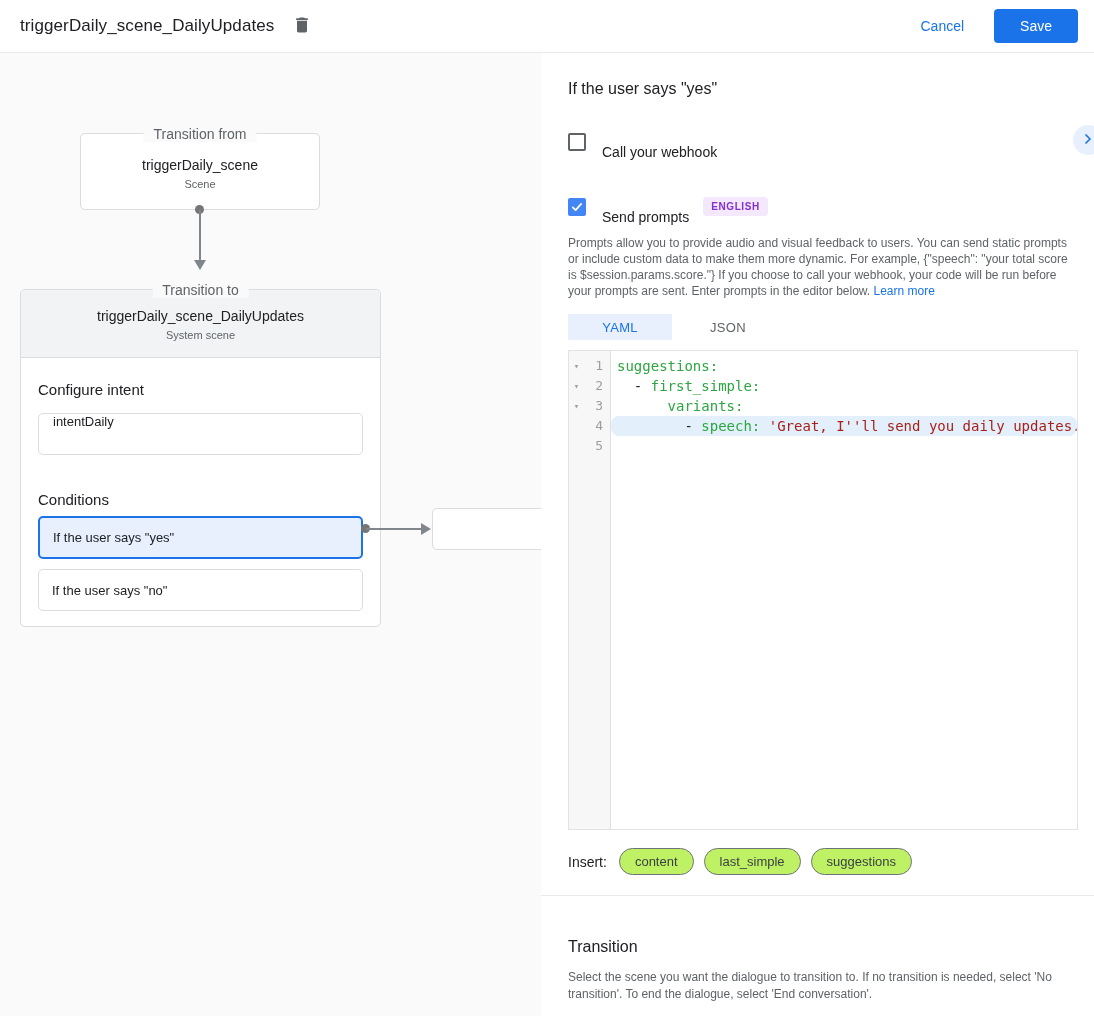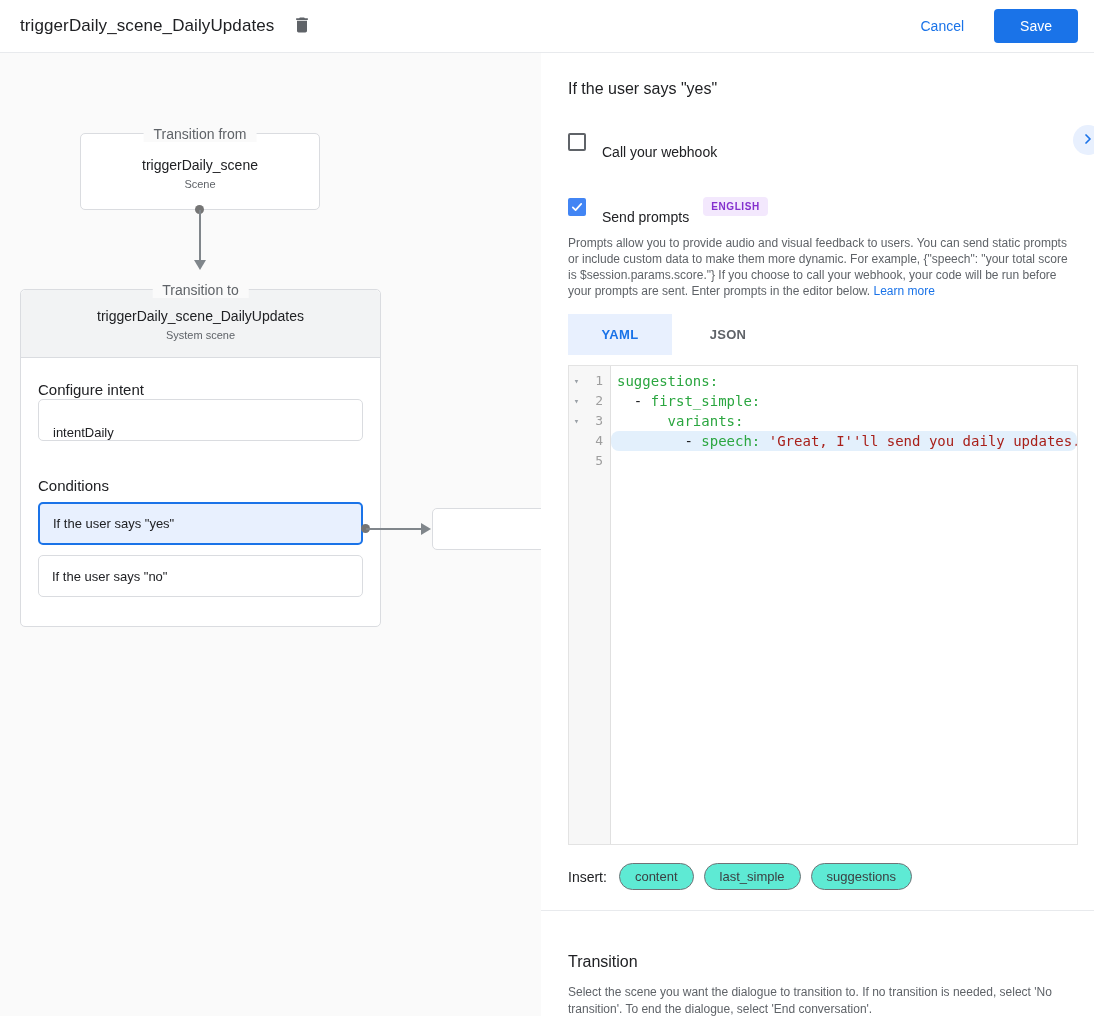--- a/index.html
+++ b/index.html
@@ -31,22 +31,22 @@
   .node-title { font-size:14px; margin-top:23px; }
   .node-sub { font-size:11px; color:#5f6368; margin-top:5px; }
 
   .to-box { left:20px; top:236px; width:361px; height:338px; }
   .to-header { background:#f2f3f4; border-bottom:1px solid #dadce0; border-radius:5px 5px 0 0;
     height:68px; text-align:center; padding-top:18px; }
   .to-body { padding:0 17px; }
   .section-label { font-size:15px; color:#202124; }
   .lbl-intent { margin-top:23px; }
   .lbl-cond { margin-top:36px; }
-  .field-box { margin-top:1px; height:42px; border:1px solid #dadce0; border-radius:5px;
-    background:#fff; display:flex; align-items:flex-end; padding-left:14px; font-size:13px; cursor:pointer; }
+  .field-box { margin-top:15px; height:42px; border:1px solid #dadce0; border-radius:5px;
+    background:#fff; display:flex; align-items:flex-start; padding-left:14px; font-size:13px; cursor:pointer; }
   .condition { margin-top:10px; height:42px; border:1px solid #dadce0; border-radius:5px;
     background:#fff; display:flex; align-items:center; padding-left:13px; font-size:13px; cursor:pointer; }
   .condition.selected { margin-top:8px; height:43px; border:2px solid var(--accent-blue,#1a73e8);
     background:var(--selection-blue-bg,#e8f0fe); }
 
   .dot { position:absolute; width:9px; height:9px; border-radius:50%; background:#757575; }
   .vline { position:absolute; width:2px; background:#80868b; }
   .hline { position:absolute; height:2px; background:#80868b; }
   .arrow-down { position:absolute; width:0; height:0;
     border-left:6px solid transparent; border-right:6px solid transparent; border-top:10px solid #80868b; }
@@ -65,22 +65,22 @@
   .checkbox { width:18px; height:18px; border:2px solid #5f6368; border-radius:2px;
     background:#fff; margin-right:16px; flex:none; display:flex; align-items:center; justify-content:center; }
   .checkbox.checked { border-color:#4285f4; background:#4285f4; }
   .check-label { font-size:14px; font-weight:500;margin-top:21px; }
   .badge { margin-left:14px; background:var(--badge-purple-bg,#f3e8fd); color:var(--badge-purple-text,#8430ce);
     font-size:10px; font-weight:700; letter-spacing:.6px; padding:4px 8px; border-radius:4px; }
   .desc { margin-top:10px; font-size:12px; line-height:16px; color:#5f6368; width:510px; }
   .desc a { color:var(--accent-blue,#1a73e8); text-decoration:none; cursor:pointer; }
 
   .tabs { margin-top:15px; display:flex; }
-  .tab { height:41px; display:flex; align-items:center; justify-content:center;
-    font-size:13px; font-weight:700; letter-spacing:.3px; color:#5f6368; cursor:pointer; }
+  .tab { height:26px; display:flex; align-items:center; justify-content:center;
+    font-size:13px; font-weight:400; letter-spacing:.3px; color:#5f6368; cursor:pointer; }
   .tab-yaml { width:104px; }
   .tab-json { width:112px; }
   .tab.active { background:var(--selection-blue-bg,#e8f0fe); color:var(--accent-blue,#1a73e8); }
 
   .editor { position:relative; margin-top:10px; height:480px; width:510px;
     border:1px solid #e3e3e3; background:#fff;
     font-family:"DejaVu Sans Mono", monospace; font-size:14px; line-height:20px; cursor:text; }
   .gutter-bg { position:absolute; left:0; top:0; width:42px; height:100%;
     background:#f7f7f7; border-right:1px solid #e0e0e0; }
   .ed-lines { position:relative; padding-top:5px; }
@@ -88,21 +88,21 @@
   .ed-fold { width:15px; text-align:center; font-size:9px; color:#9aa0a6; line-height:20px; cursor:pointer; }
   .ed-num { width:27px; text-align:right; padding-right:8px; color:#9e9e9e; font-size:13px; }
   .ed-code { flex:1; padding-left:6px; white-space:pre; overflow:hidden; }
   .ed-code.hl { background:var(--line-highlight,#e3f0fc);border-radius:8px; }
   .tok-key { color:var(--code-key-green,#2ba640); }
   .tok-string { color:var(--code-string-red,#a8201a); }
   .tok-plain { color:#202124; }
 
   .insert-row { margin-top:18px; display:flex; align-items:center; }
   .insert-label { font-size:14px; margin-right:12px; }
-  .pill { background:#5eead4; border:1px solid #6f7377; border-radius:14px; padding:5px 15px;
+  .pill { background:#bef264; border:1px solid #6f7377; border-radius:14px; padding:5px 15px;
     font-size:13px; color:#3c4043; cursor:pointer; margin-right:10px; font-family:inherit; }
 
   .divider { margin:20px -16px 0 -27px; border:none; border-top:1px solid #e8eaed; }
   .transition-section h3 { font-size:16px; font-weight:400; margin-top:42px; }
   .transition-section p { margin-top:13px; font-size:12px; line-height:17px; color:#5f6368; width:510px; }
   .dropdown { margin-top:15px; width:510px; height:35px; border:1px solid #d5d5d5; border-radius:12px;
     display:flex; align-items:center; padding:0 12px; font-size:14px; cursor:pointer; background:#fff; }
   .dropdown .dd-value { flex:1; }
   .caret { width:0; height:0; border-left:5px solid transparent; border-right:5px solid transparent;
     border-top:5px solid #757575; }

